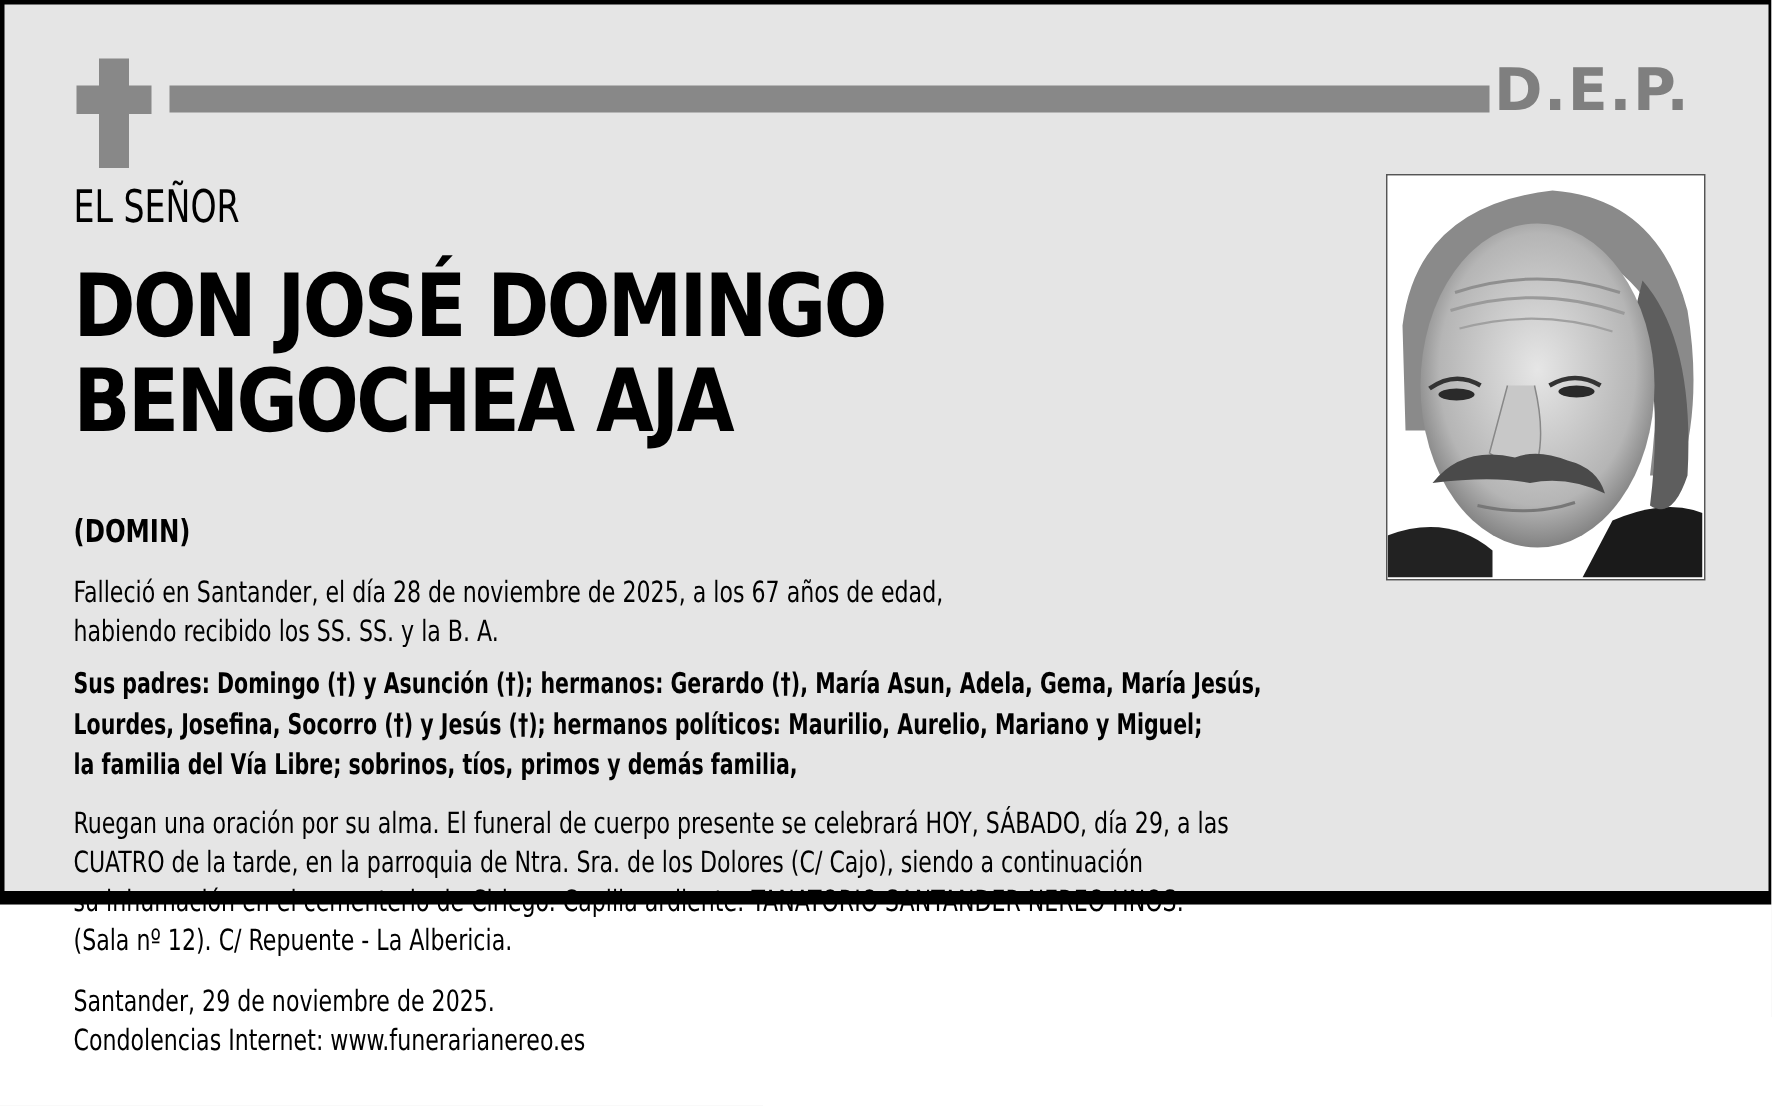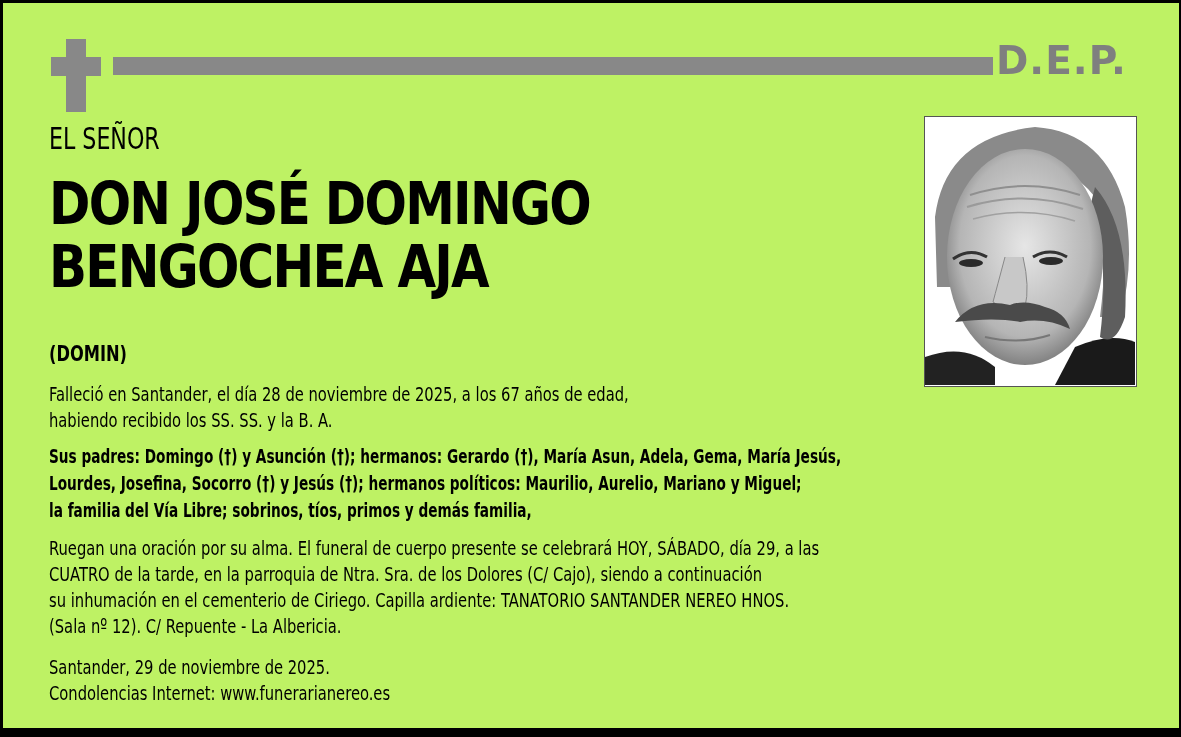--- a/index.html
+++ b/index.html
@@ -1,22 +1,22 @@
 <!DOCTYPE html>
 <html><head>
 <meta charset="utf-8">
 <style>
   html, body { margin: 0; padding: 0; background: #ffffff; }
   body { width: 1181px; height: 737px; overflow: hidden; position: relative; }
   .frame {
     position: absolute; left: 0; top: 0;
-    width: 1181px; height: 737px; box-sizing: border-box;
+    width: 1181px; height: 603px; box-sizing: border-box;
     border-top: 3px solid #000; border-left: 3px solid #000;
     border-right: 2px solid #000; border-bottom: 9px solid #000;
-    background: #bef264;
+    background: #e5e5e5;
   }
   .cross-v { position: absolute; left: 63px; top: 36px; width: 20px; height: 73px; background: #888888; }
   .cross-h { position: absolute; left: 48px; top: 54px; width: 50px; height: 19px; background: #888888; }
   .rule { position: absolute; left: 110px; top: 54px; width: 880px; height: 18px; background: #888888; }
   .dep {
     position: absolute; left: 993px; top: 35px;
     font-family: "DejaVu Sans", sans-serif; font-weight: bold; font-size: 39px;
     color: #7f7f7f; letter-spacing: 1px; line-height: 46px;
   }
   .txt { position: absolute; left: 46px; font-family: "DejaVu Sans Condensed", "DejaVu Sans", sans-serif; color: #000; white-space: nowrap; }

